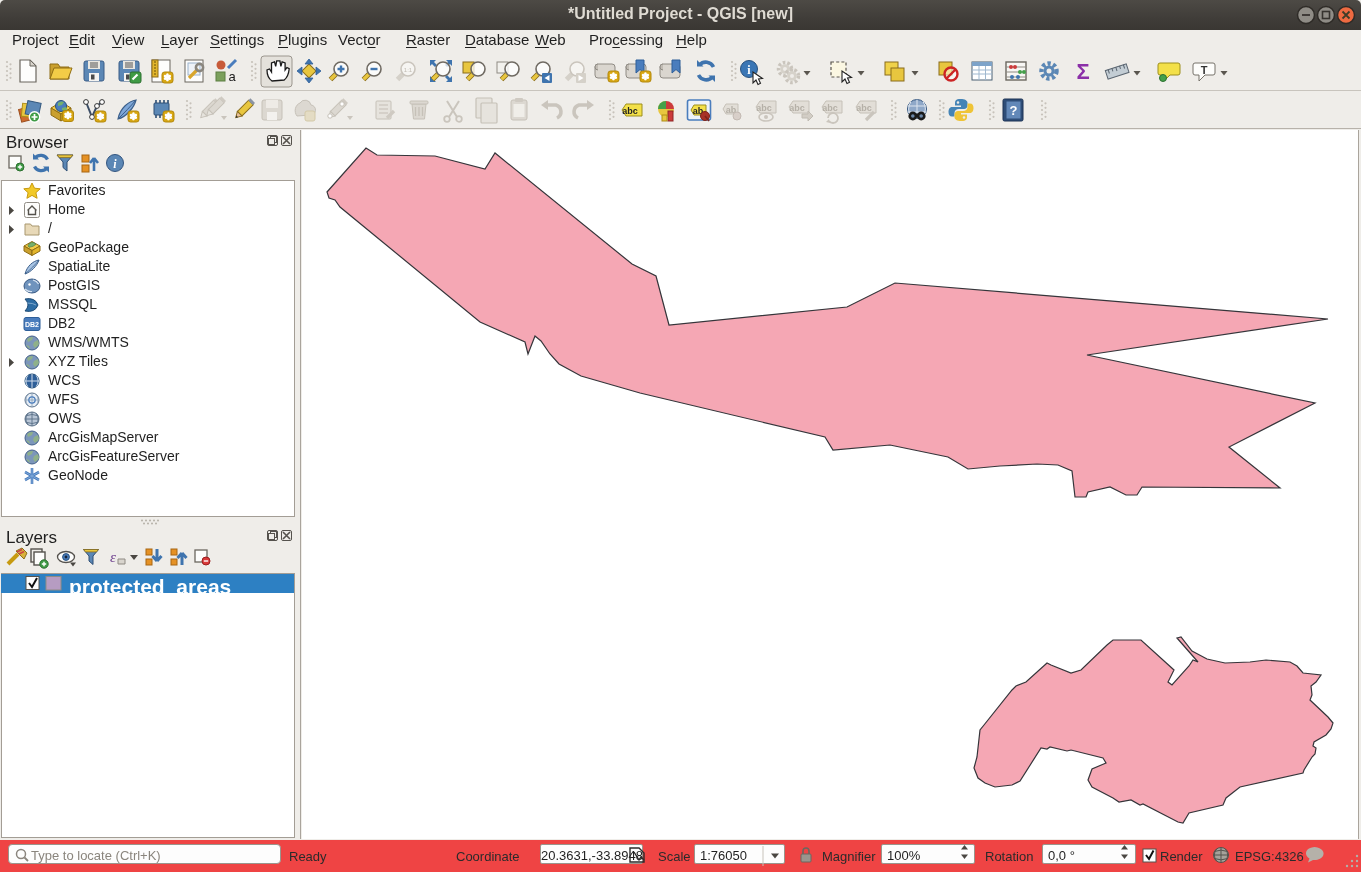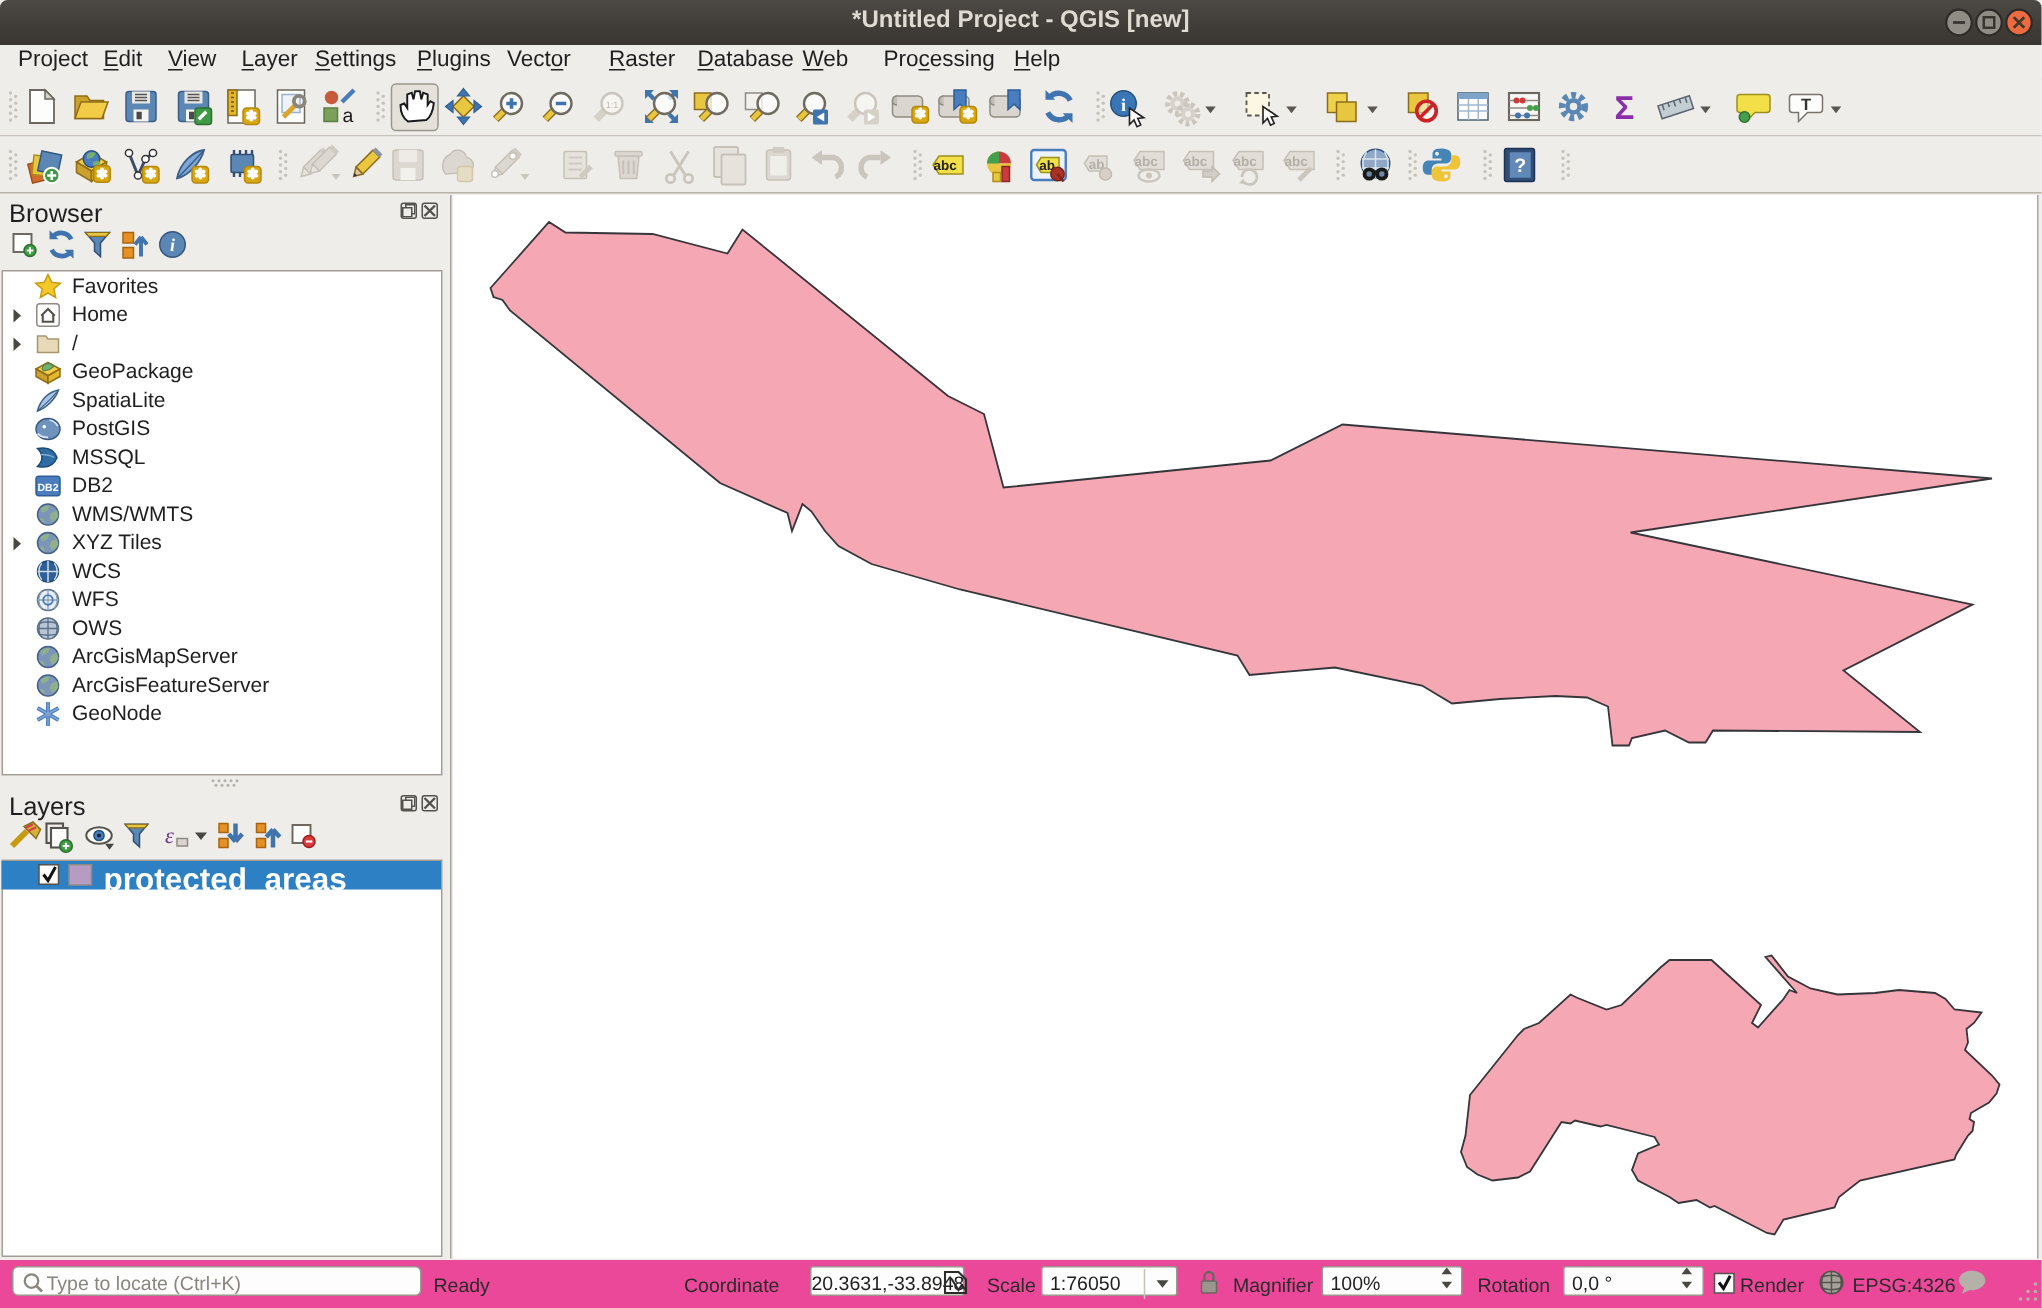--- a/index.html
+++ b/index.html
@@ -13,21 +13,21 @@
 #menubar{position:absolute;left:0;top:30px;width:1289px;height:22px;background:#efede9;}
 .menu{position:absolute;top:1px;font-size:15px;color:#1f1f1f;}
 .menu u{text-decoration:underline;text-underline-offset:2px;}
 #tb1{position:absolute;left:0;top:52px;width:1361px;height:39px;background:#efede9;
   border-bottom:1px solid #c8c4bd;}
 #tb2{position:absolute;left:0;top:91px;width:1361px;height:38px;background:#efede9;
   border-bottom:1px solid #b7b2aa;}
 #dock{position:absolute;left:0;top:130px;width:301px;height:709px;background:#efede9;
   border-right:1px solid #aaa49c;}
 #canvas{position:absolute;left:302px;top:130px;width:1057px;height:709px;background:#fff;border-right:1px solid #aaa49c;}
-#statusbar{position:absolute;left:0;top:840px;width:1361px;height:32px;background:#ec4899;
+#statusbar{position:absolute;left:0;top:840px;width:1361px;height:32px;background:#ef4444;
   font-size:13px;color:#2b2b2b;}
 .ptitle{position:absolute;font-size:17px;color:#1f1f1f;}
 .pbtn{position:absolute;width:11px;height:11px;border:1px solid #55524d;border-radius:2px;color:#55524d;font-size:9px;line-height:9px;text-align:center;font-weight:bold;}
 .listbox{position:absolute;background:#fff;border:1px solid #a39d95;}
 #layerrow{position:absolute;left:1px;top:444px;width:293px;height:19px;background:#2d80c3;}
 #layertext{position:absolute;left:68px;top:1px;color:#fff;font-weight:bold;font-size:21px;
   text-decoration:underline;}
 .slabel{position:absolute;top:9px;text-align:right;}
 .sbox{position:absolute;top:4px;height:20px;background:#fdfdfd;border:1px solid #9a958d;
   border-radius:2px;font-size:13px;color:#1f1f1f;}

